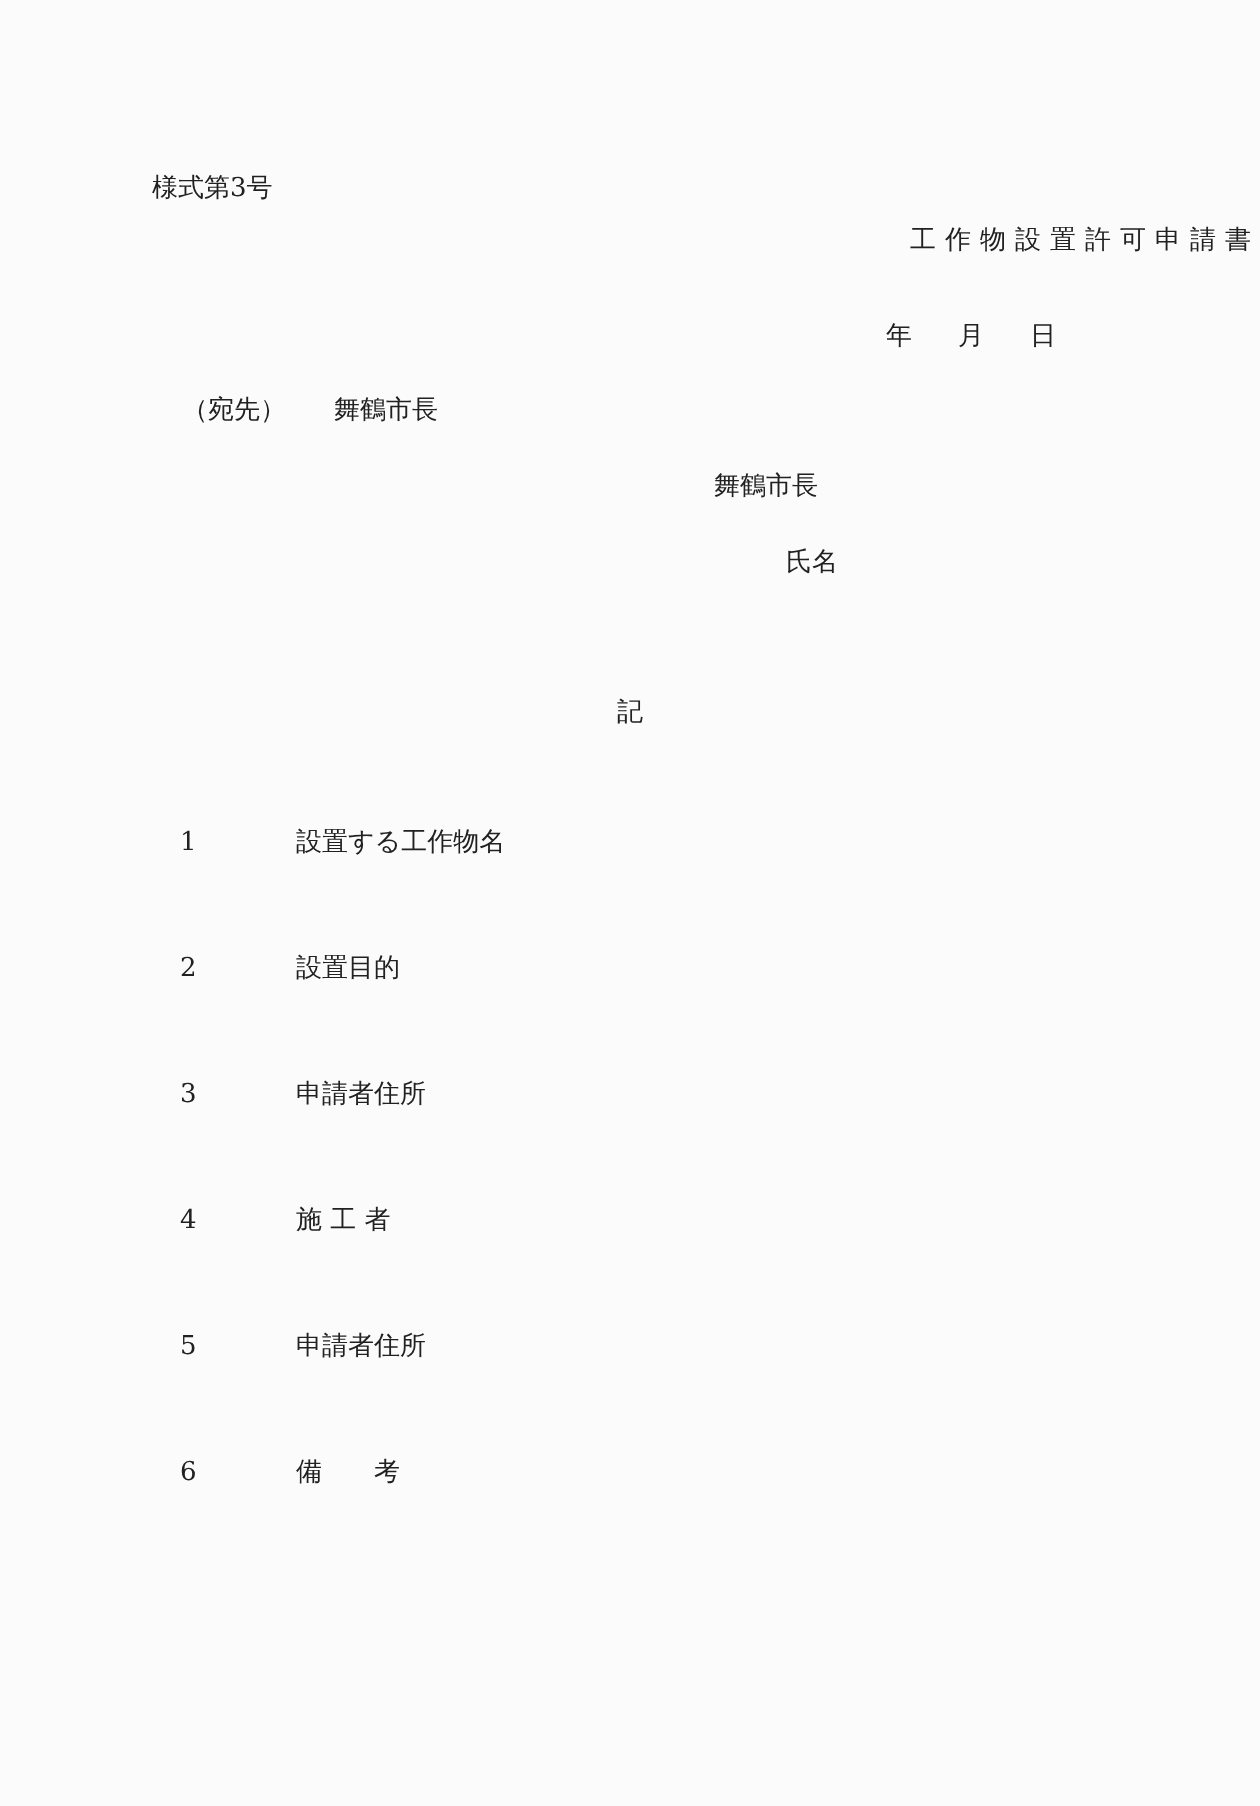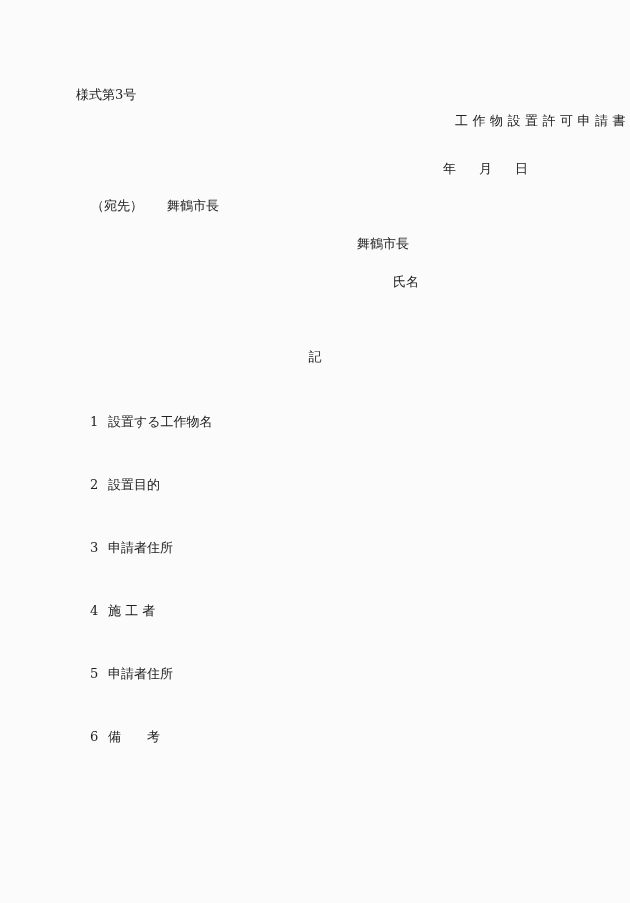--- a/index.html
+++ b/index.html
@@ -62,21 +62,21 @@
   .item-row {
     height: 37px;
     display: flex;
     align-items: flex-start;
   }
   .item-number {
     display: inline-block;
     width: 18px;
     flex: 0 0 18px;
   }
-  .item-label { white-space: pre; }
+  .item-label { white-space: pre; margin-left: 40px; }
 </style>
 </head>
 <body>
 
 <div class="page">
 
   <div class="abs form-number">様式第3号</div>
 
   <div class="abs doc-title">工作物設置許可申請書</div>
 

